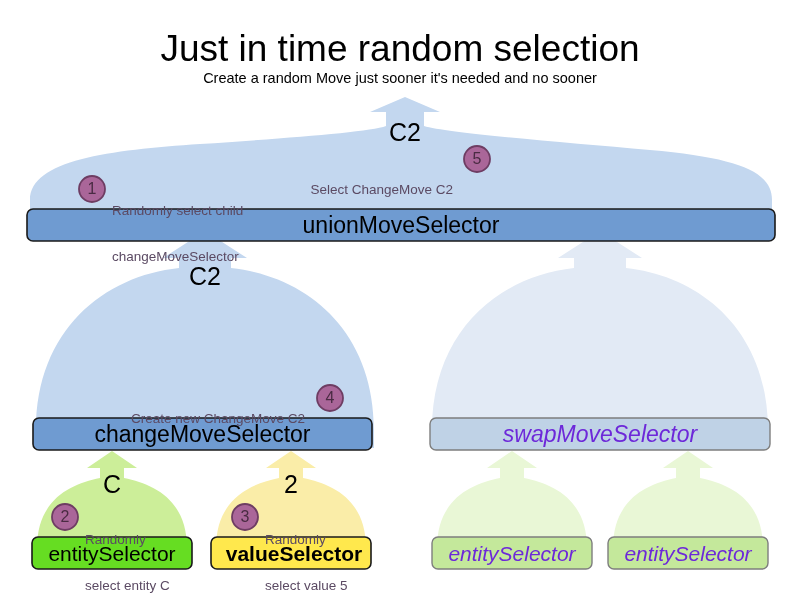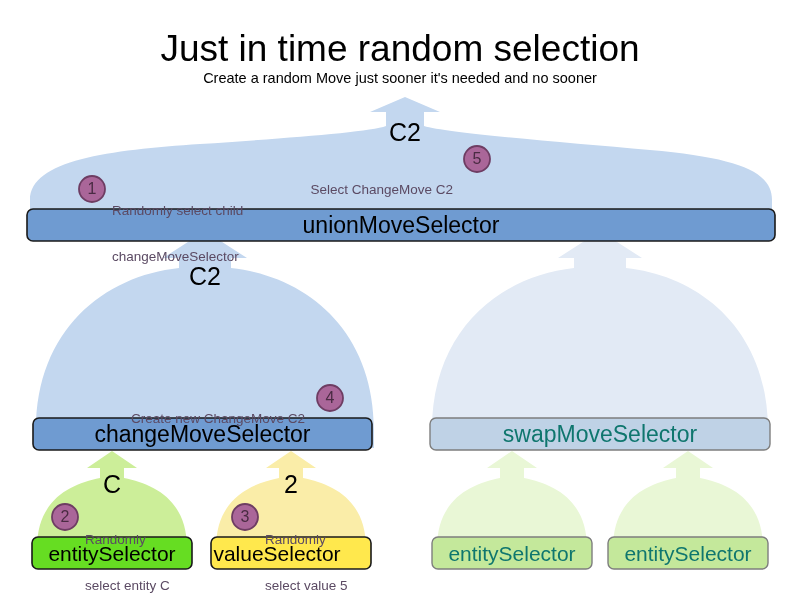--- a/index.html
+++ b/index.html
@@ -60,21 +60,22 @@
   }
   .node-label {
     font-size: 23px;
     text-align: center;
     color: #000;
   }
   .node-label.small {
     font-size: 21px;
   }
   .node-label.faded {
-    color: #0f766e;
+    color: #6d28d9;
+    font-style: italic;
   }
   .anno-text {
     font-size: 13.5px;
     color: #5B4A63;
   }
   .anno-text.right {
     text-align: right;
   }
   .badge-num {
     position: absolute;
@@ -213,21 +214,21 @@
   <div class="txt move-label" style="left:261px; top:470px; width:60px;">2</div>
 
   <div class="txt node-label" style="left:27px; top:213px; width:748px;">unionMoveSelector</div>
 
   <div class="txt node-label" style="left:33px; top:422px; width:339px;">changeMoveSelector</div>
 
   <div class="txt node-label faded" style="left:430px; top:422px; width:340px;">swapMoveSelector</div>
 
   <div class="txt node-label small" style="left:32px; top:542px; width:160px;">entitySelector</div>
 
-  <div class="txt node-label small" style="left:197px; top:542px; width:160px;">valueSelector</div>
+  <div class="txt node-label small" style="left:214px; top:542px; width:160px;font-weight:bold;">valueSelector</div>
 
   <div class="txt node-label small faded" style="left:432px; top:542px; width:160px;">entitySelector</div>
 
   <div class="txt node-label small faded" style="left:608px; top:542px; width:160px;">entitySelector</div>
 
   <div class="txt anno-text" style="left:112px; top:173px; width:210px;">
     <div>Randomly select child</div>
     <div>changeMoveSelector</div>
   </div>
   <div class="badge-num" style="left:79px; top:176px;">1</div>

